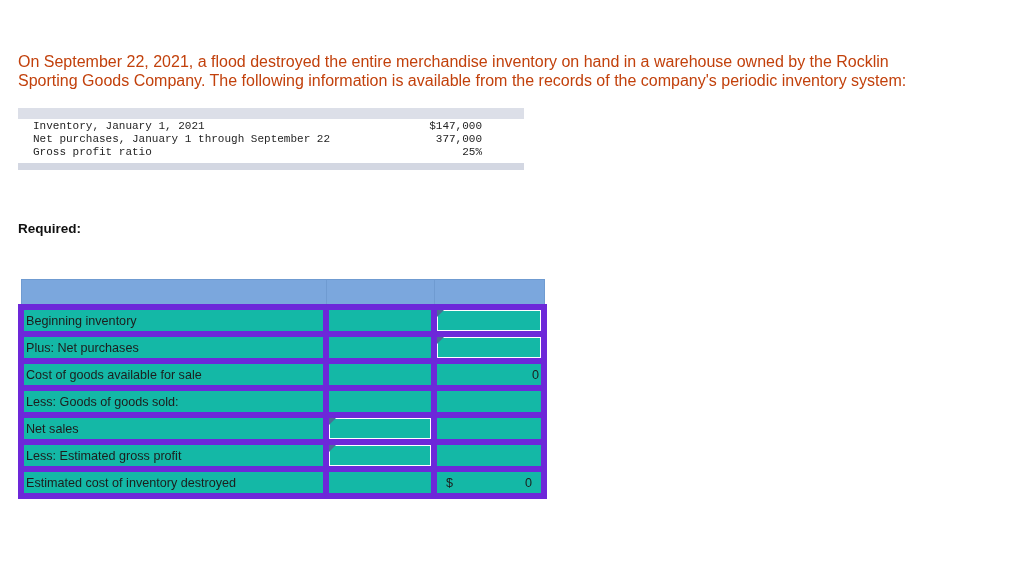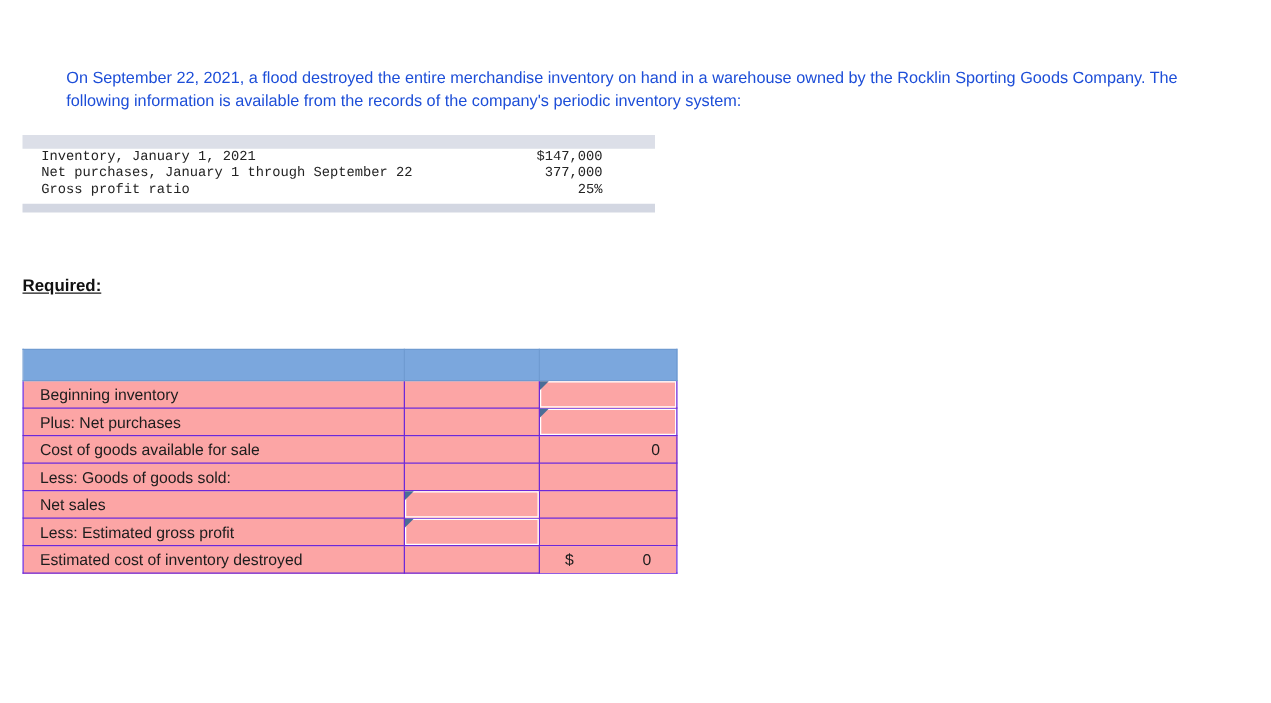--- a/index.html
+++ b/index.html
@@ -14,24 +14,23 @@
     color: #1a1a1a;
     overflow: hidden;
   }
 
   
   #problem-statement {
     position: absolute;
     left: 18px;
     top: 52px;
     width: 930px;
-    font-size: 13px;
+    font-size: 16px;
     line-height: 19px;
-    color: #1d4ed8;
-    margin-left: 35px;
+    color: #c2410c;
   }
 
   
   #given-data-block {
     position: absolute;
     left: 18px;
     top: 108px;
     width: 506px;
   }
   .band-top {
@@ -63,21 +62,20 @@
   }
 
   
   #required-block {
     position: absolute;
     left: 18px;
     top: 219px;
     width: 900px;
     font-size: 13.5px;
     line-height: 19px;
-    text-decoration: underline;
   }
   #required-heading {
     font-weight: bold;
     color: #111;
   }
   #required-instruction {
     color: #232323;
   }
 
   
@@ -89,25 +87,25 @@
     border-collapse: collapse;
     table-layout: fixed;
     font-size: 12.6px;
     color: #1d1d1d;
   }
   #worksheet col.c-label { width: 305px; }
   #worksheet col.c-mid   { width: 108px; }
   #worksheet col.c-right { width: 110px; }
 
   #worksheet td {
-    border: 1px solid #6d28d9;
+    border: 6px solid #6d28d9;
     height: 21px;
-    padding: 0 13px;
+    padding: 0 2px;
     vertical-align: middle;
-    background: #fca5a5;
+    background: #14b8a6;
   }
   #worksheet tr.header-row td {
     background: #7ba7dd;
     border: 1px solid #6f9bd1;
     height: 24px;
     padding: 0;
   }
 
   .lbl { text-align: left; white-space: nowrap; }
   .ind-1 { padding-left: 20px; }

